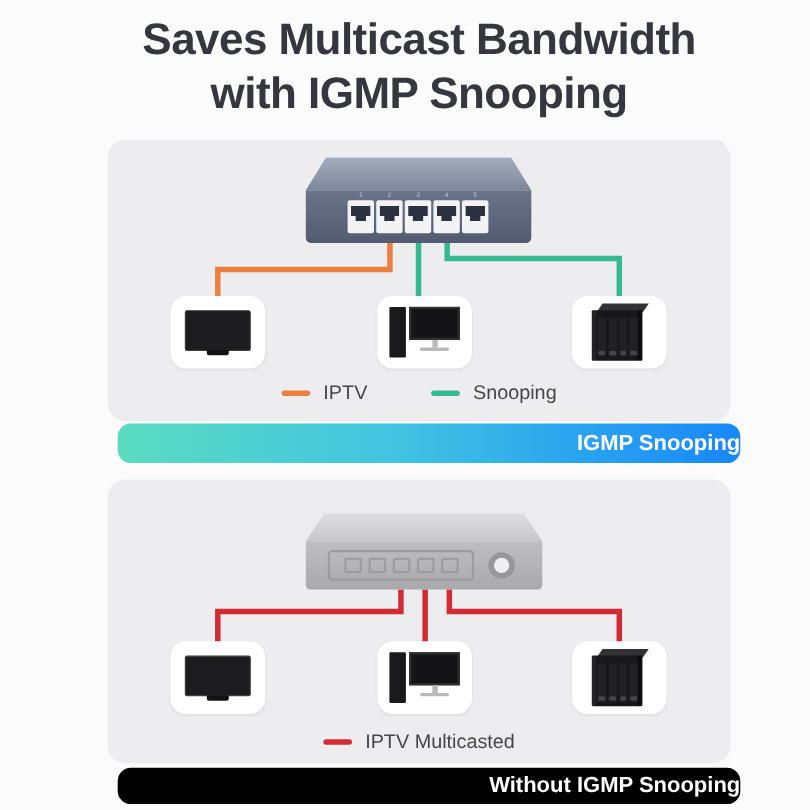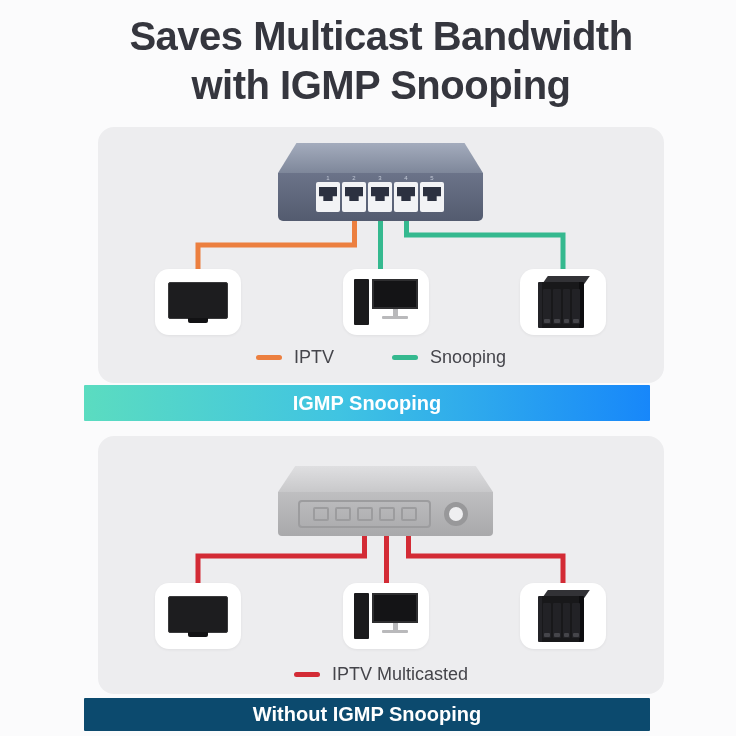--- a/index.html
+++ b/index.html
@@ -21,32 +21,32 @@
   
   .panel {
     position:absolute; left:85px; width:566px;
     background:#ededef; border-radius:16px;
   }
   .panel-top    { top:127px; height:256px; }
   .panel-bottom { top:436px; height:258px; }
 
   
   .banner {
-    position:absolute; left:71px; width:566px;
-    display:flex; align-items:center; justify-content:center;
+    position:absolute; left:94px; width:566px;
+    display:flex; align-items:center; justify-content:flex-end;
     color:#ffffff; font-weight:700; font-size:20px;
-    border-radius:1px;
+    border-radius:12px;
   }
   .banner-igmp {
     top:385px; height:36px;
     background:linear-gradient(90deg,#5bdcc0 0%, #40c4e2 45%, #1787fa 100%);
   }
   .banner-without {
     top:698px; height:33px;
-    background:#0c4a6e;
+    background:#000000;
   }
 
   
   .lines { position:absolute; left:0; top:0; z-index:1; }
   .lines polyline { fill:none; stroke-width:5; stroke-linejoin:miter; }
   .stroke-orange { stroke:#ec7f3f; }
   .stroke-green  { stroke:#35b98f; }
   .stroke-red    { stroke:#d32b35; }
 
   

